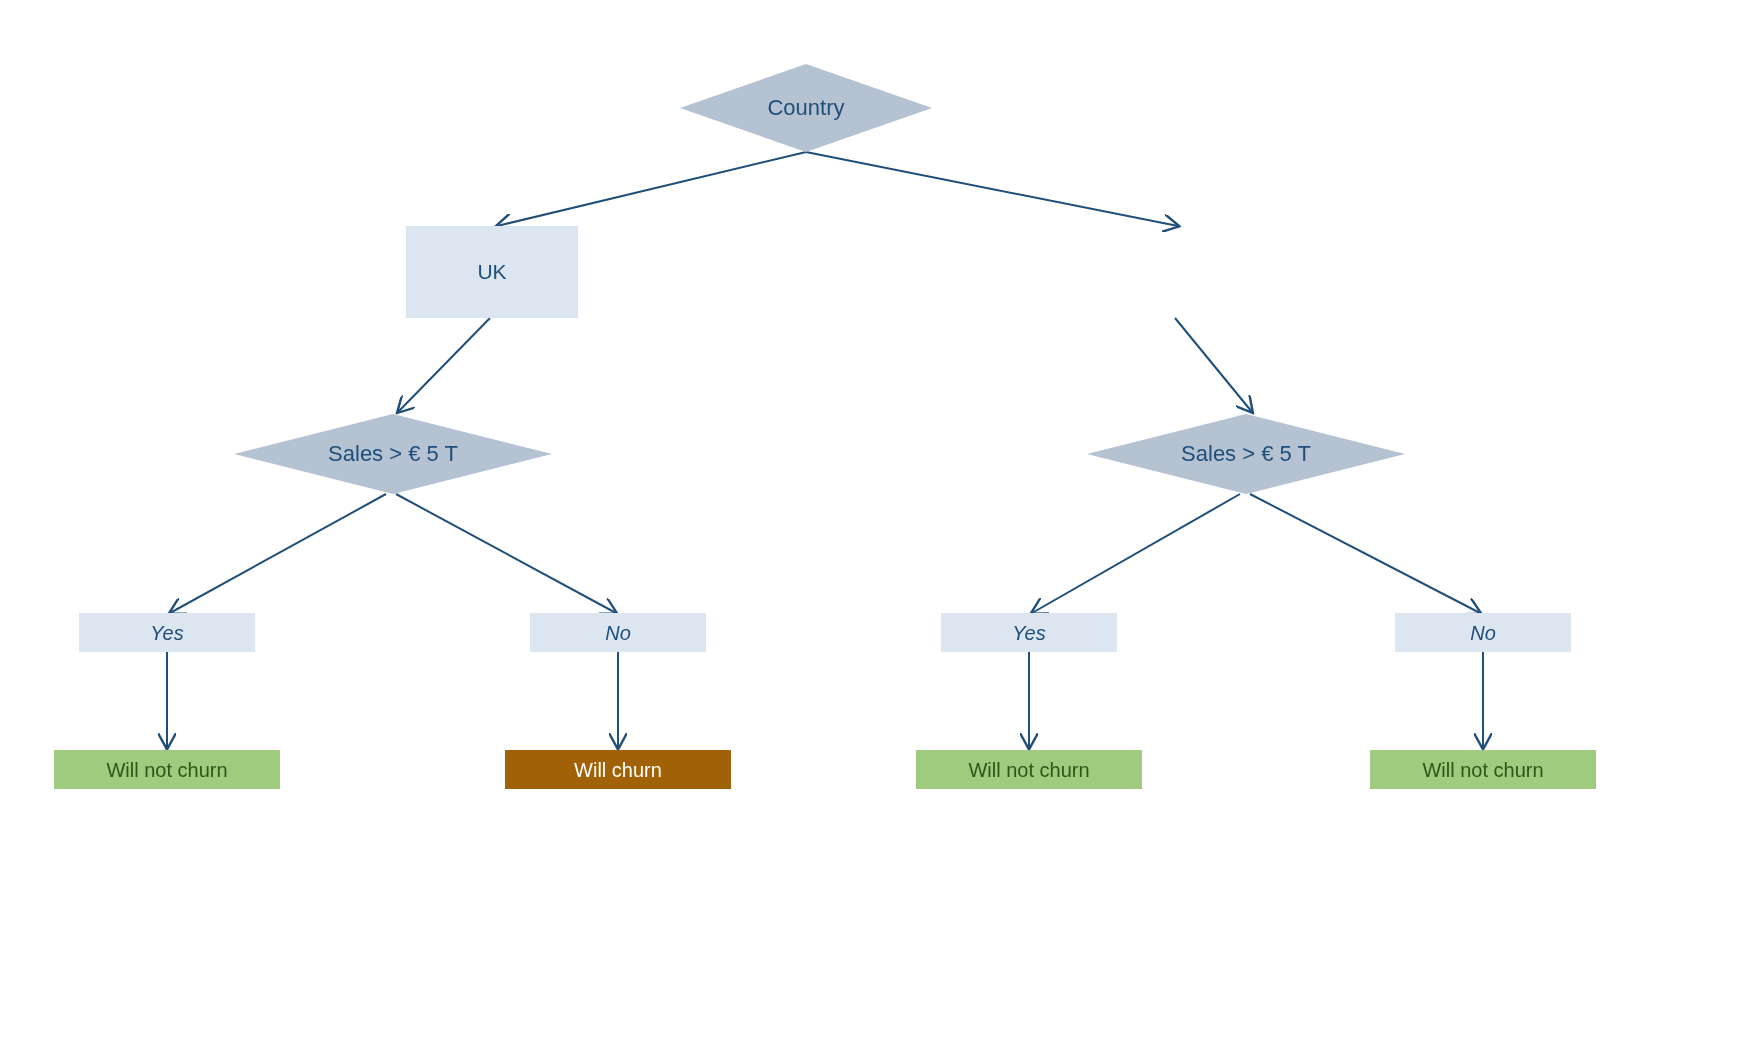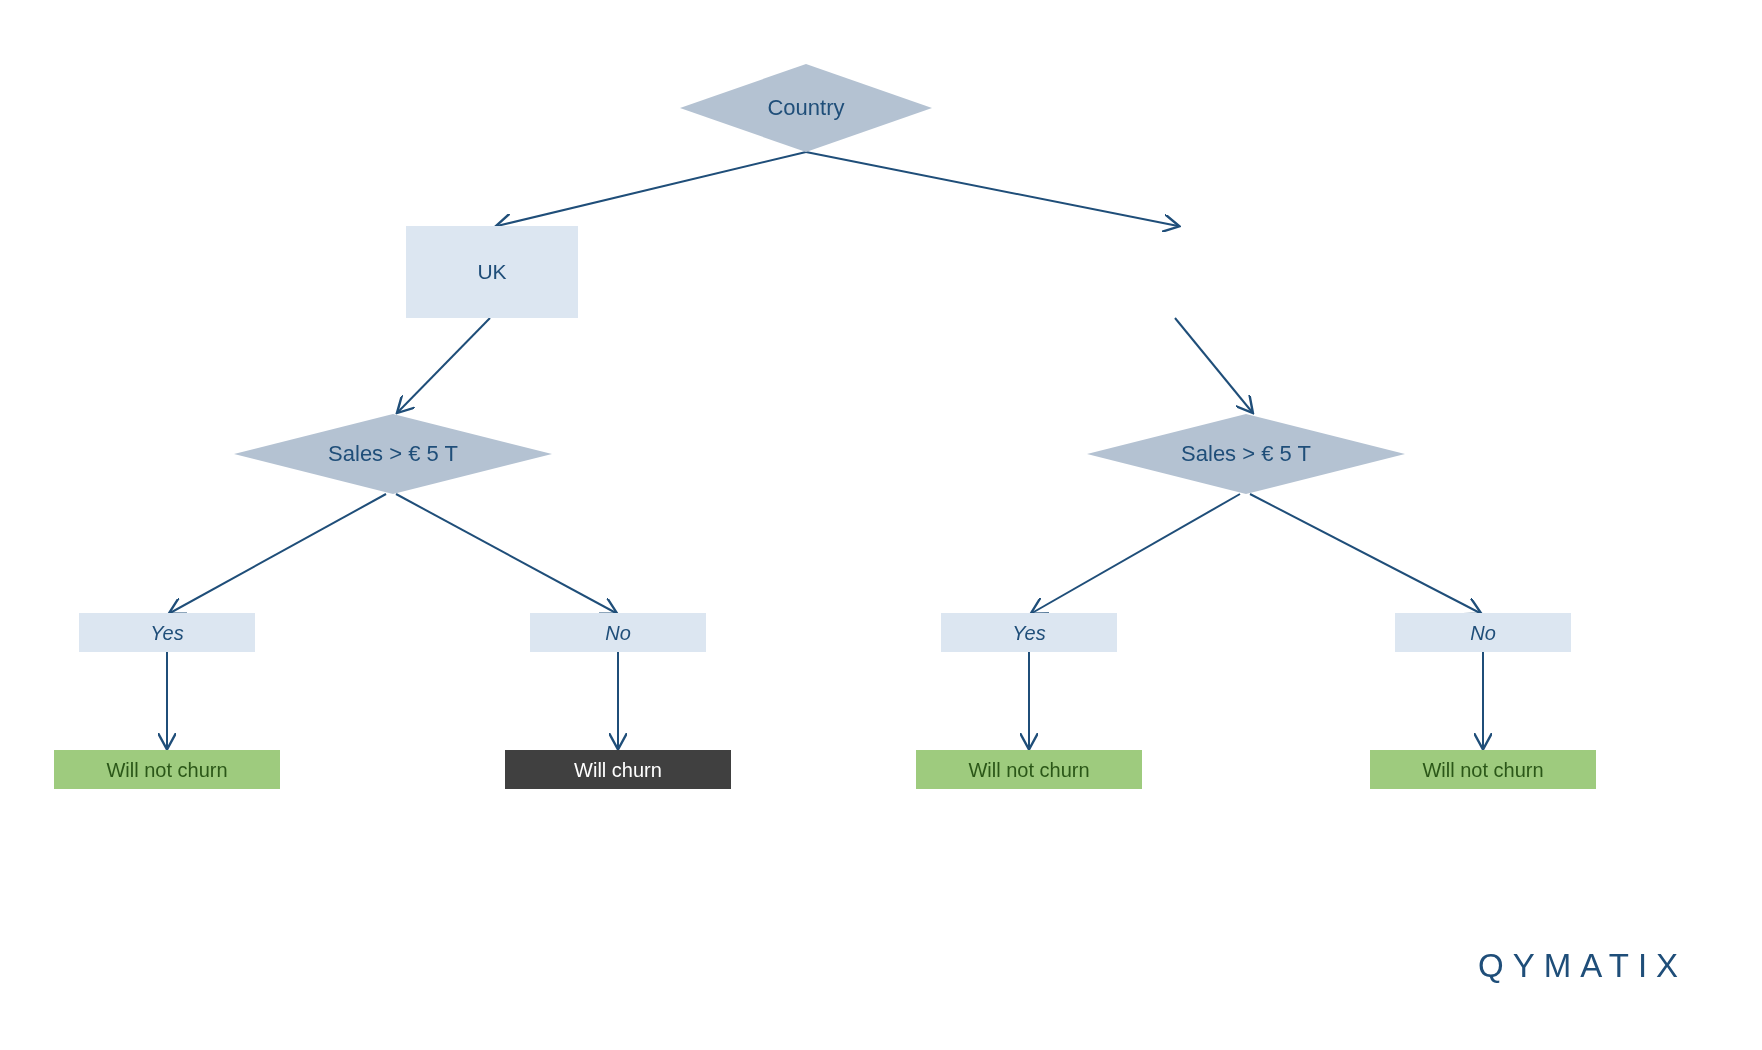--- a/index.html
+++ b/index.html
@@ -69,21 +69,21 @@
     font-size: 20px;
     font-style: italic;
   }
   
   .leaf-green {
     background: #9ecb7e;
     color: #2b5718;
     font-size: 20px;
   }
   .leaf-red {
-    background: #404040;
+    background: #a16207;
     color: #ffffff;
     font-size: 20px;
   }
   
   #logo {
     position: absolute;
     color: #1f4e79;
     font-family: "Liberation Sans", sans-serif;
     font-size: 33px;
     font-weight: 400;
@@ -175,15 +175,14 @@
   </div>
 
   <div class="node leaf-green" style="left:916px; top:750px; width:226px; height:39px;">
     <span>Will not churn</span>
   </div>
 
   <div class="node leaf-green" style="left:1370px; top:750px; width:226px; height:39px;">
     <span>Will not churn</span>
   </div>
 
-  <div id="logo" style="left:1478px; top:947px;">QYMATIX</div>
 
 </div>
 
 </body></html>

